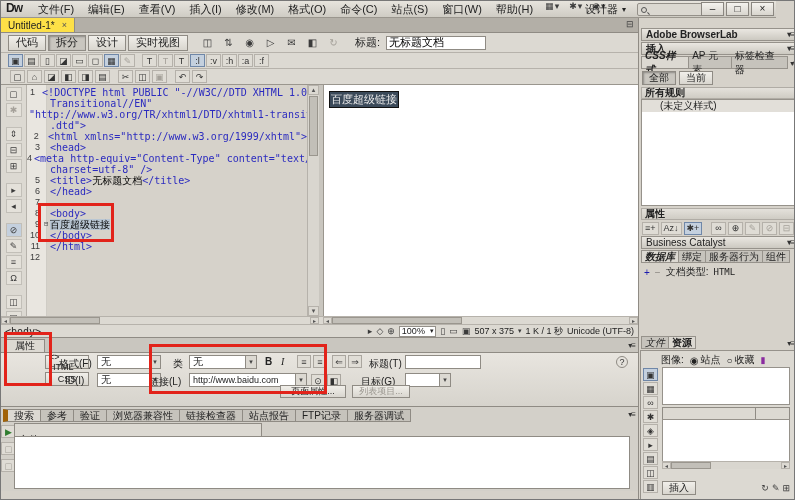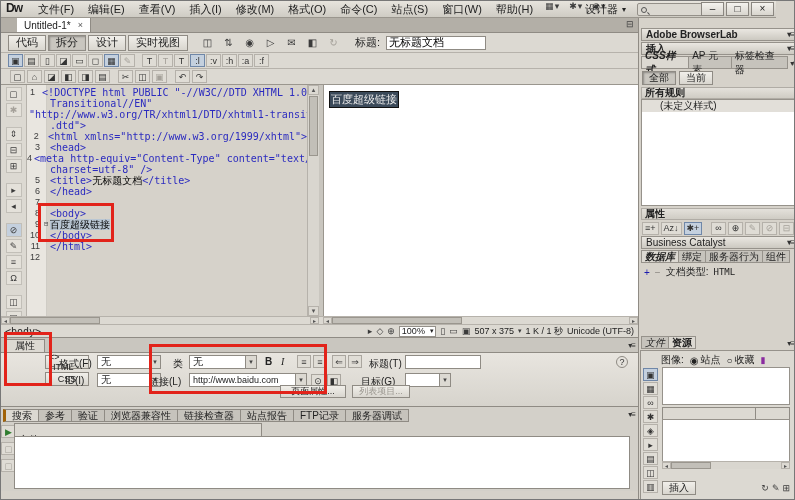--- a/index.html
+++ b/index.html
@@ -20,21 +20,21 @@
   .searchbox { position:absolute; left:636px; top:2px; width:80px; height:13px;
     background:#dbd8d1; border:1px solid #949089; border-radius:2px; display:flex; align-items:center; padding-left:3px; }
   .mag { width:6px; height:6px; border:1px solid #555; border-radius:50%; position:relative; }
   .mag::after { content:""; position:absolute; left:5px; top:5px; width:3px; height:1px; background:#555; transform:rotate(45deg); }
   .winbtns { position:absolute; right:2px; top:1px; display:flex; gap:2px; }
   .winbtn { width:23px; height:14px; border:1px solid #8a8680; background:linear-gradient(#f4f2ee,#d8d5ce);
     display:flex; align-items:center; justify-content:center; font-size:10px; line-height:10px; }
 
   
   .tabbar { left:0; top:17px; width:795px; height:15px; background:#b3afa7; border-bottom:1px solid #8f8b84; }
-  .doctab { position:absolute; left:16px; top:0; height:14px; background:#ffffff; border-right:1px solid #8f8b84;
+  .doctab { position:absolute; left:0; top:0; height:14px; background:#fde047; border-right:1px solid #8f8b84;
     display:flex; align-items:center; padding:0 7px; gap:7px; font-size:10px; }
   .cascade { position:absolute; left:625px; top:1px; font-size:9px; color:#444; }
   .dockstrip-arrow { position:absolute; right:4px; top:1px; font-size:9px; color:#333; }
 
   
   .toolbar1 { left:0; top:32px; width:637px; height:20px; background:#dcd9d2; border-bottom:1px solid #b6b2ab;
     display:flex; align-items:center; padding-left:7px; gap:2px; }
   .viewbtn { height:16px; padding:0 7px; border:1px solid #8f8b84; background:linear-gradient(#f1efea,#d9d6cf);
     display:flex; align-items:center; font-size:11px; }
   .viewbtn.pressed { background:#c9c6bf; box-shadow:inset 1px 1px 2px rgba(0,0,0,.3); }
@@ -110,21 +110,21 @@
   .helpc { position:absolute; right:10px; top:3px; width:12px; height:12px; border:1px solid #8f8b84; border-radius:50%;
     display:flex; align-items:center; justify-content:center; font-size:9px; color:#333; }
   .dis { color:#9a968f !important; }
   .pmenu { font-size:8px; color:#333; letter-spacing:-1px; }
 
   
   .results { left:0; top:405px; width:637px; height:85px; background:#d3d0c9; border-top:1px solid #8f8b84; }
   .res-tabs { position:absolute; left:2px; top:2px; display:flex; }
   .rtab { height:13px; padding:0 6px; border:1px solid #8f8b84; border-left:none; background:#c6c3bc;
     font-size:10px; display:flex; align-items:center; }
-  .rtab:first-child { border-left:3px solid #a16207; }
+  .rtab:first-child { border-left:5px solid #a16207; }
   .rtab.active { background:#dcd9d2; }
   .res-strip { position:absolute; left:0; top:16px; width:13px; height:66px; }
   .res-strip .sic { margin:2px 0; }
   .res-head { position:absolute; left:13px; top:16px; width:616px; height:13px; display:flex; }
   .rhcell { border:1px solid #8f8b84; background:#dcd9d2; font-size:10px; display:flex; align-items:center; padding:16px 4px; }
   .res-body { position:absolute; left:13px; top:29px; width:616px; height:53px; background:#fff; border:1px solid #8f8b84; }
   .res-menu { position:absolute; right:3px; top:3px; }
 
   
   .dock { left:637px; top:17px; width:158px; height:483px; background:#d6d2ca; border-left:1px solid #8f8b84; }

